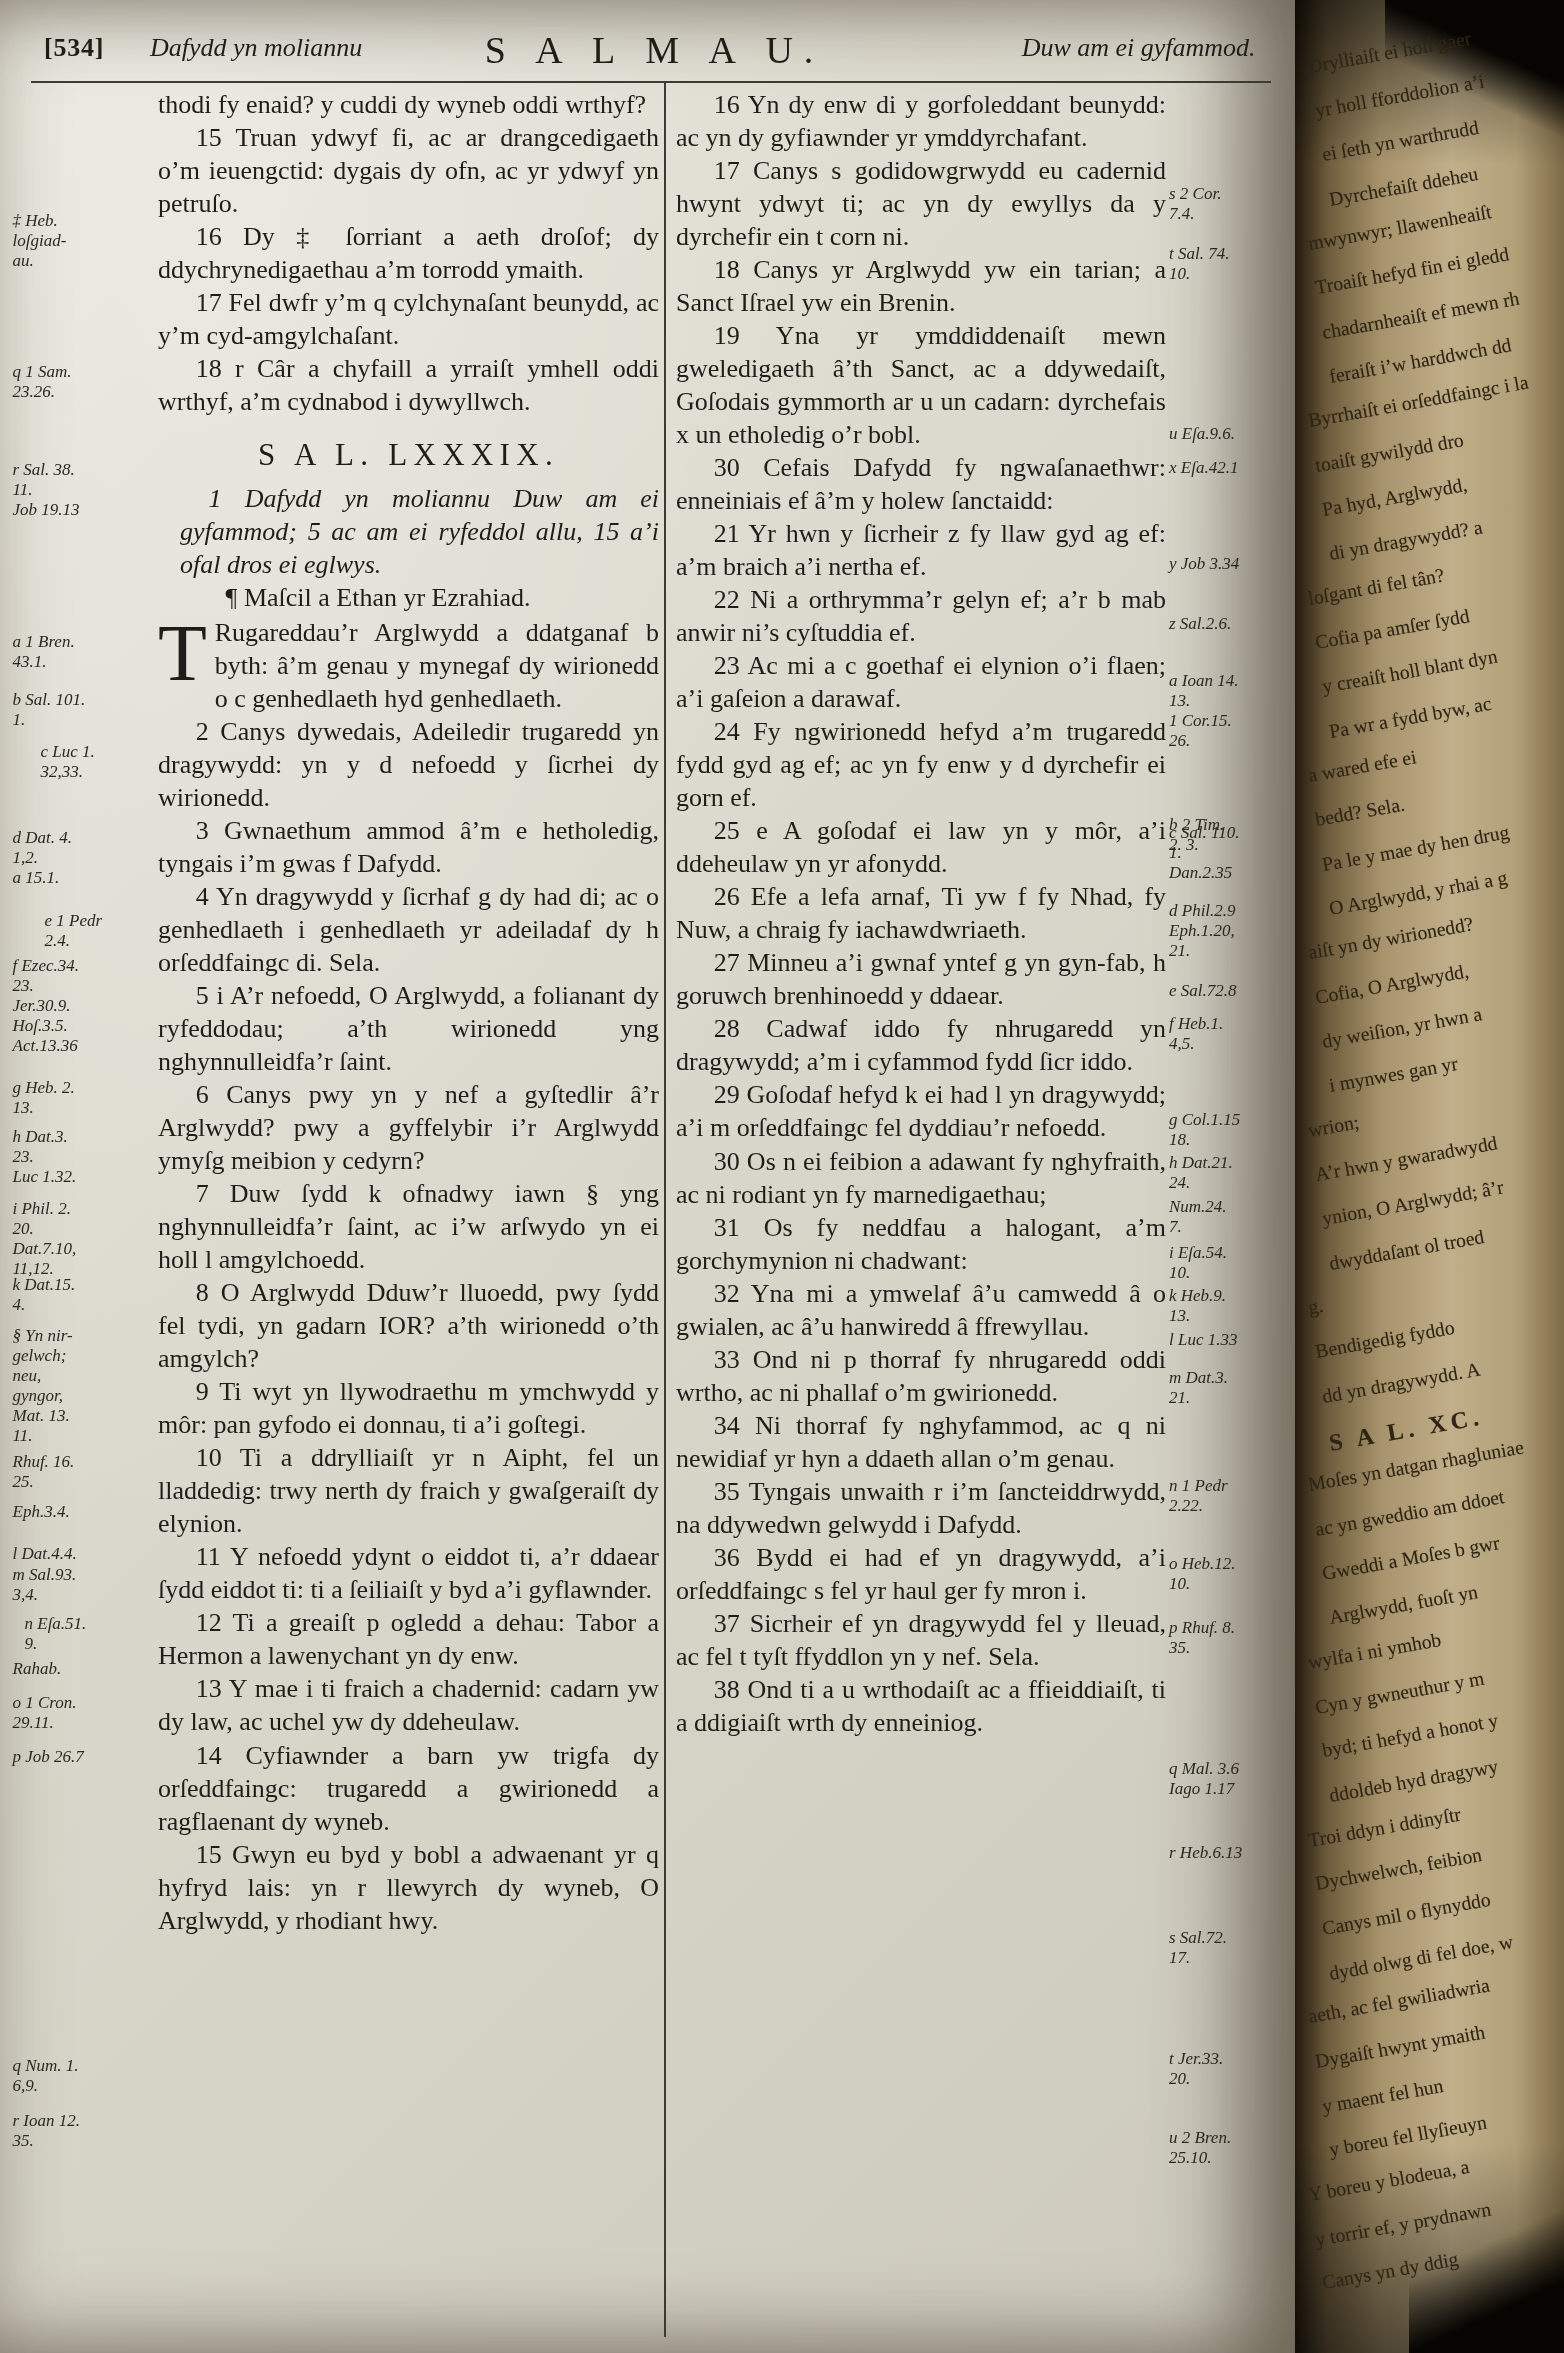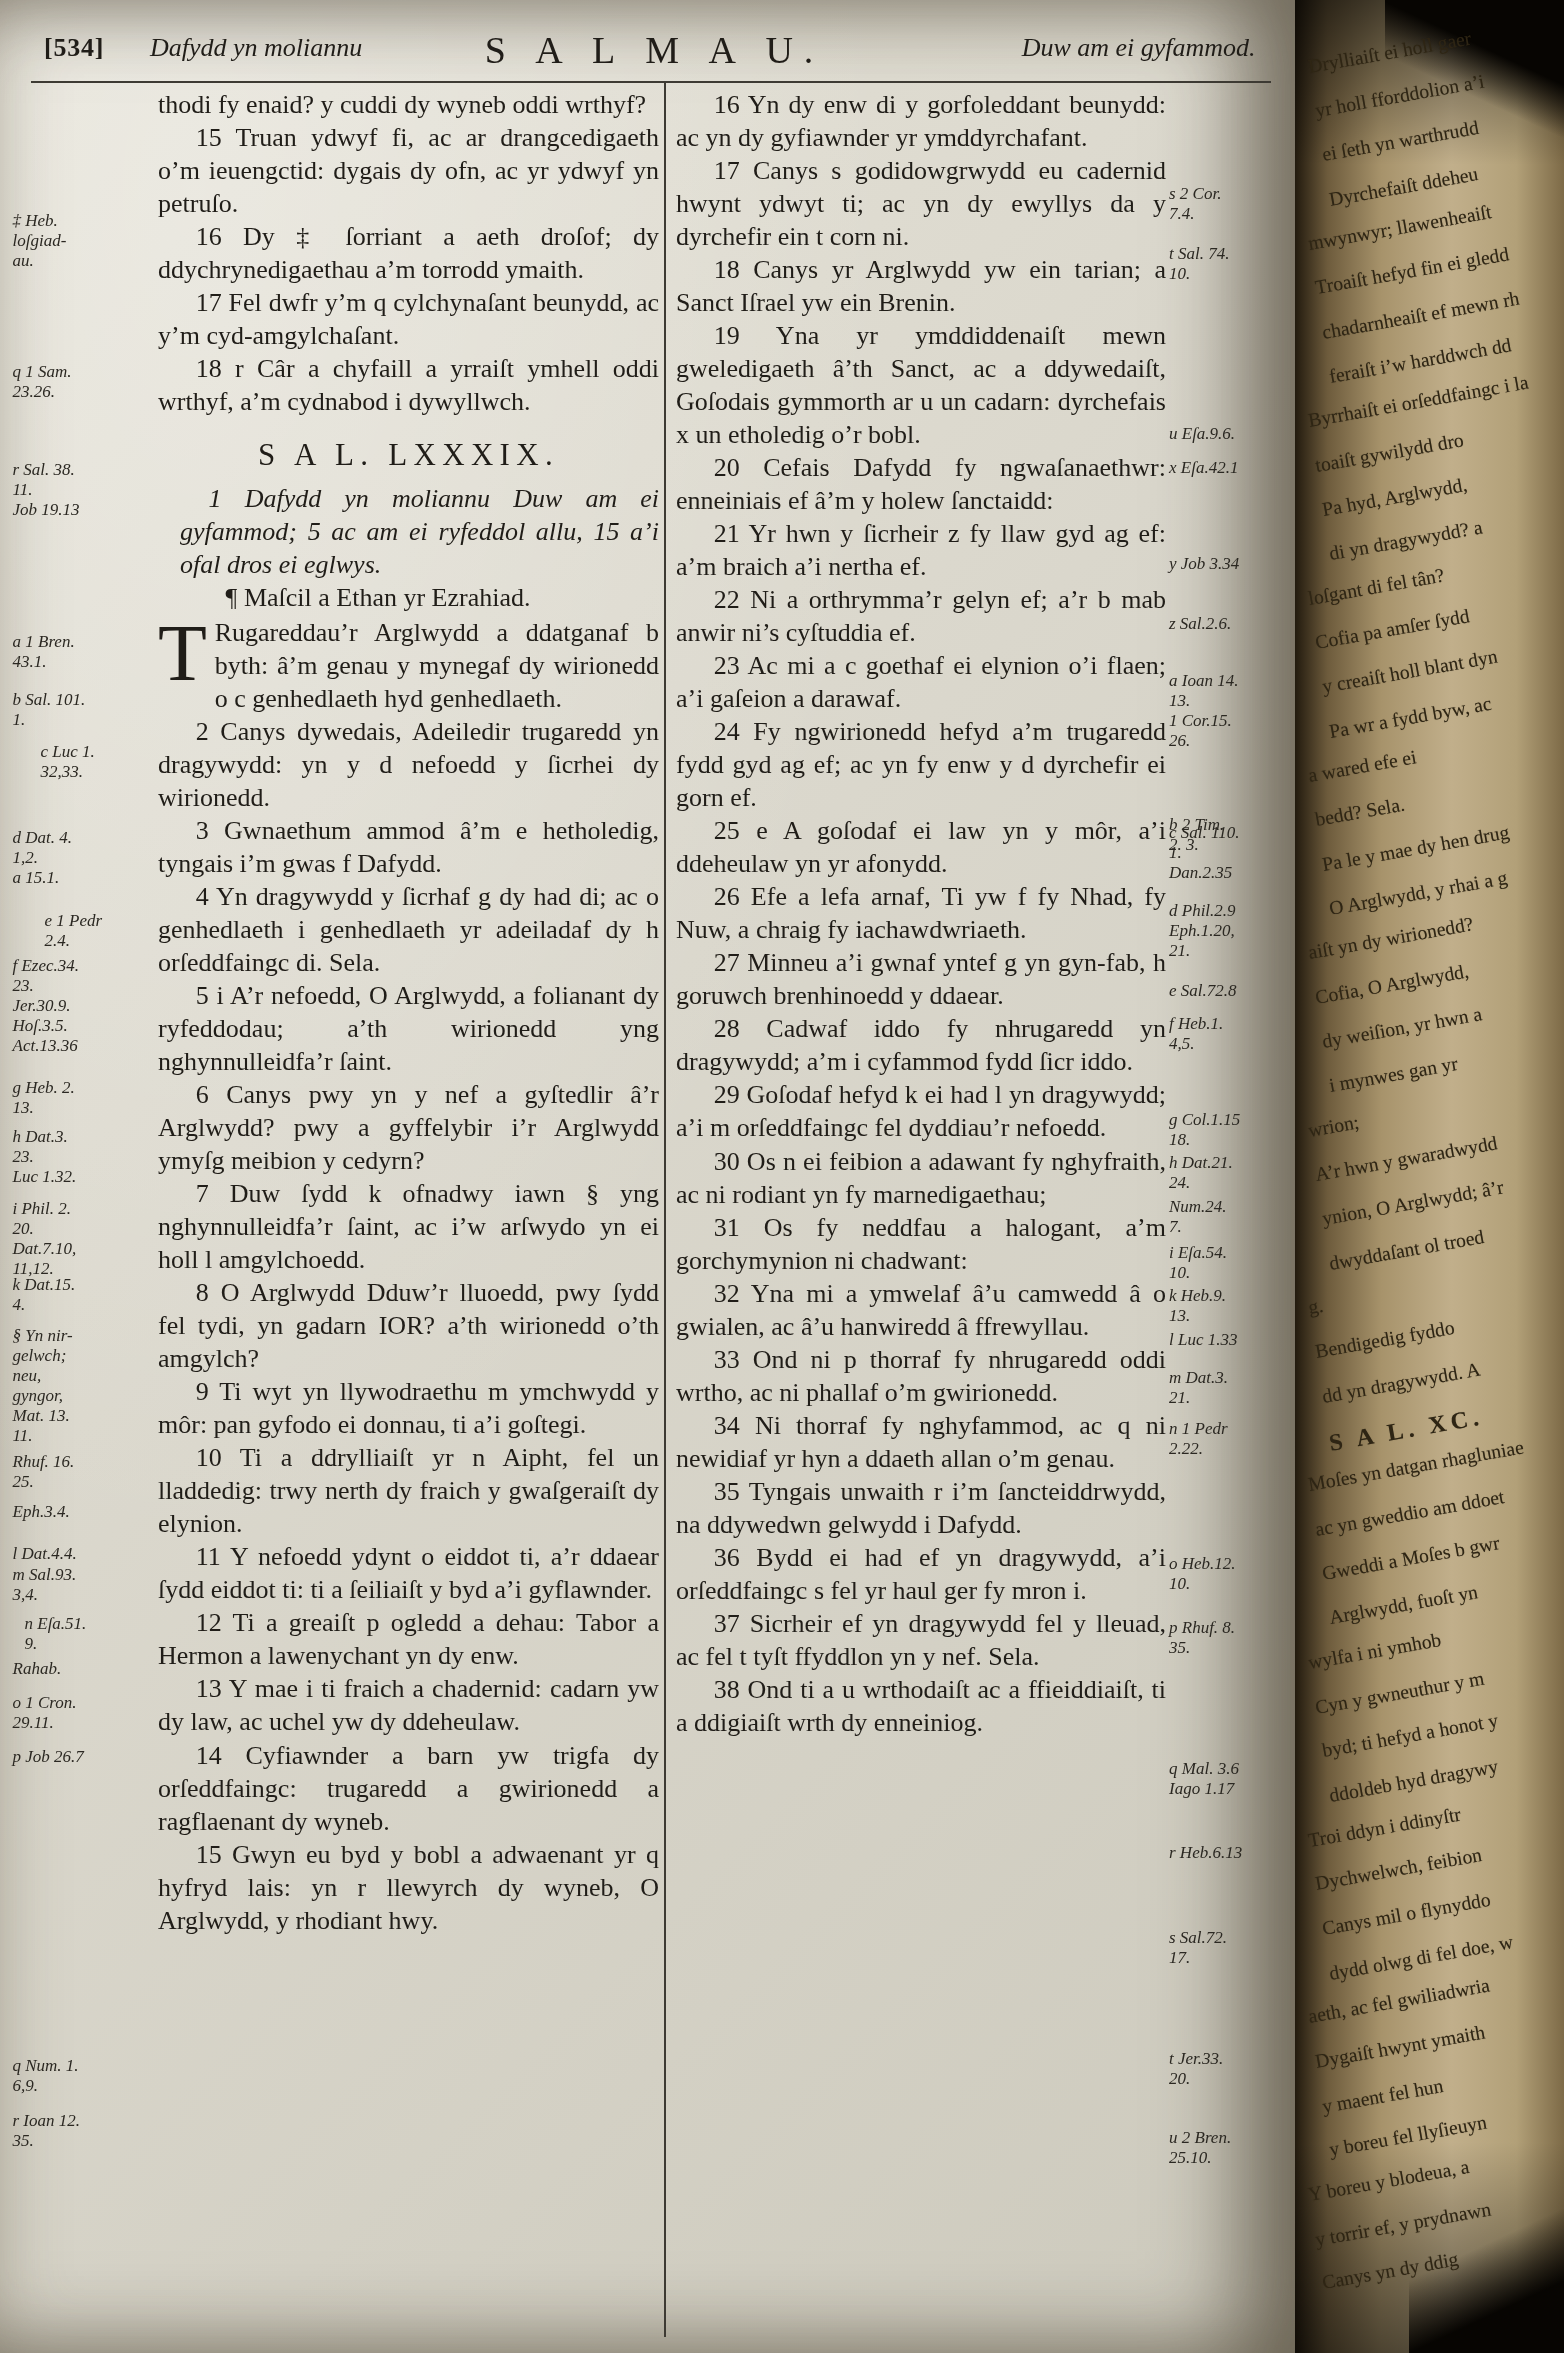--- a/index.html
+++ b/index.html
@@ -219,21 +219,21 @@
         <p class="para verse">12 Ti a greaiſt p ogledd a dehau: Tabor a Hermon a lawenychant yn dy enw.</p>
         <p class="para verse">13 Y mae i ti fraich a chadernid: cadarn yw dy law, ac uchel yw dy ddeheulaw.</p>
         <p class="para verse">14 Cyfiawnder a barn yw trigfa dy orſeddfaingc: trugaredd a gwirionedd a ragflaenant dy wyneb.</p>
         <p class="para verse">15 Gwyn eu byd y bobl a adwaenant yr q hyfryd lais: yn r llewyrch dy wyneb, O Arglwydd, y rhodiant hwy.</p>
       </div>
     <div class="col right" id="right-col">
         <p class="para verse">16 Yn dy enw di y gorfoleddant beunydd: ac yn dy gyfiawnder yr ymddyrchafant.</p>
         <p class="para verse">17 Canys s godidowgrwydd eu cadernid hwynt ydwyt ti; ac yn dy ewyllys da y dyrchefir ein t corn ni.</p>
         <p class="para verse">18 Canys yr Arglwydd yw ein tarian; a Sanct Iſrael yw ein Brenin.</p>
         <p class="para verse">19 Yna yr ymddiddenaiſt mewn gweledigaeth â’th Sanct, ac a ddywedaiſt, Goſodais gymmorth ar u un cadarn: dyrchefais x un etholedig o’r bobl.</p>
-        <p class="para verse">20 Cefais Dafydd fy ngwaſanaethwr: enneiniais ef â’m y holew ſanctaidd:</p>
+        <p class="para verse">30 Cefais Dafydd fy ngwaſanaethwr: enneiniais ef â’m y holew ſanctaidd:</p>
         <p class="para verse">21 Yr hwn y ſicrheir z fy llaw gyd ag ef: a’m braich a’i nertha ef.</p>
         <p class="para verse">22 Ni a orthrymma’r gelyn ef; a’r b mab anwir ni’s cyſtuddia ef.</p>
         <p class="para verse">23 Ac mi a c goethaf ei elynion o’i flaen; a’i gaſeion a darawaf.</p>
         <p class="para verse">24 Fy ngwirionedd hefyd a’m trugaredd fydd gyd ag ef; ac yn fy enw y d dyrchefir ei gorn ef.</p>
         <p class="para verse">25 e A goſodaf ei law yn y môr, a’i ddeheulaw yn yr afonydd.</p>
         <p class="para verse">26 Efe a lefa arnaf, Ti yw f fy Nhad, fy Nuw, a chraig fy iachawdwriaeth.</p>
         <p class="para verse">27 Minneu a’i gwnaf yntef g yn gyn-fab, h goruwch brenhinoedd y ddaear.</p>
         <p class="para verse">28 Cadwaf iddo fy nhrugaredd yn dragywydd; a’m i cyfammod fydd ſicr iddo.</p>
         <p class="para verse">29 Goſodaf hefyd k ei had l yn dragywydd; a’i m orſeddfaingc fel dyddiau’r nefoedd.</p>
         <p class="para verse">30 Os n ei feibion a adawant fy nghyfraith, ac ni rodiant yn fy marnedigaethau;</p>
@@ -315,21 +315,21 @@
           <div class="note-line">k Heb.9.</div>
           <div class="note-line">13.</div>
         </div>
         <div class="note" style="top: 1330px;">
           <div class="note-line">l Luc 1.33</div>
         </div>
         <div class="note" style="top: 1368px;">
           <div class="note-line">m Dat.3.</div>
           <div class="note-line">21.</div>
         </div>
-        <div class="note" style="top: 1419px;">
+        <div class="note" style="top: 1476px;">
           <div class="note-line">n 1 Pedr</div>
           <div class="note-line">2.22.</div>
         </div>
         <div class="note" style="top: 1554px;">
           <div class="note-line">o Heb.12.</div>
           <div class="note-line">10.</div>
         </div>
         <div class="note" style="top: 1618px;">
           <div class="note-line">p Rhuf. 8.</div>
           <div class="note-line">35.</div>

